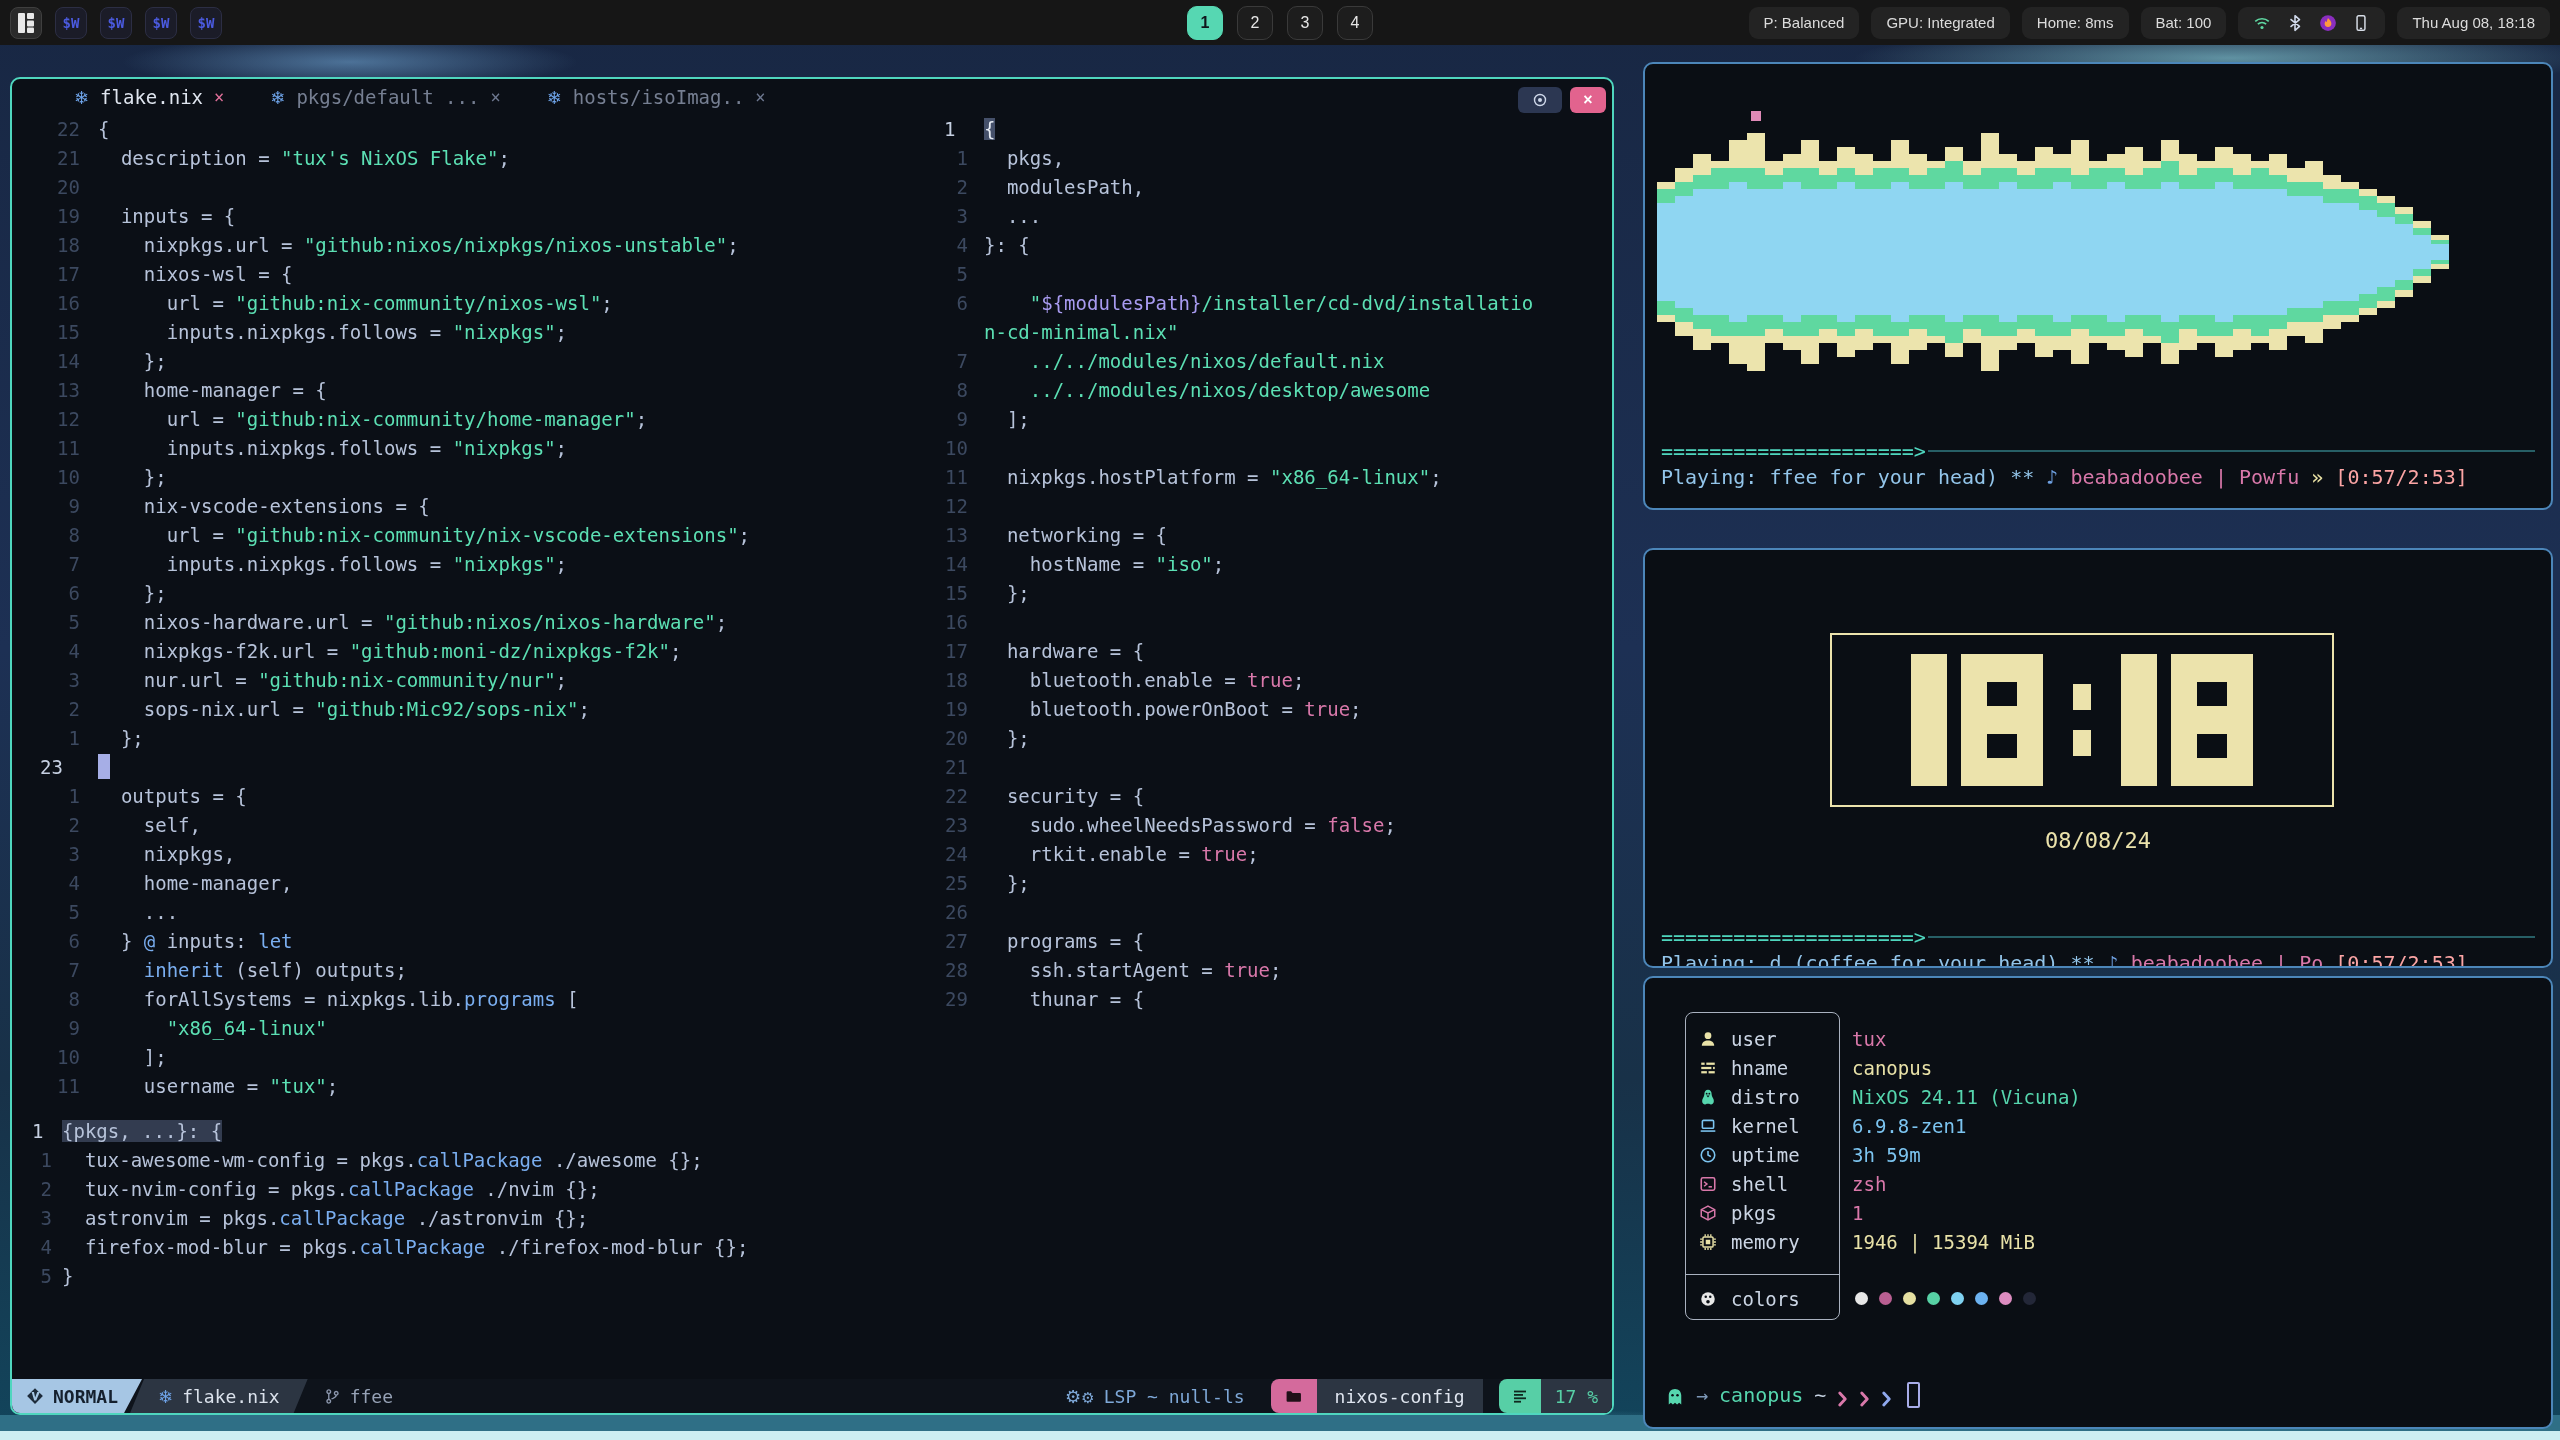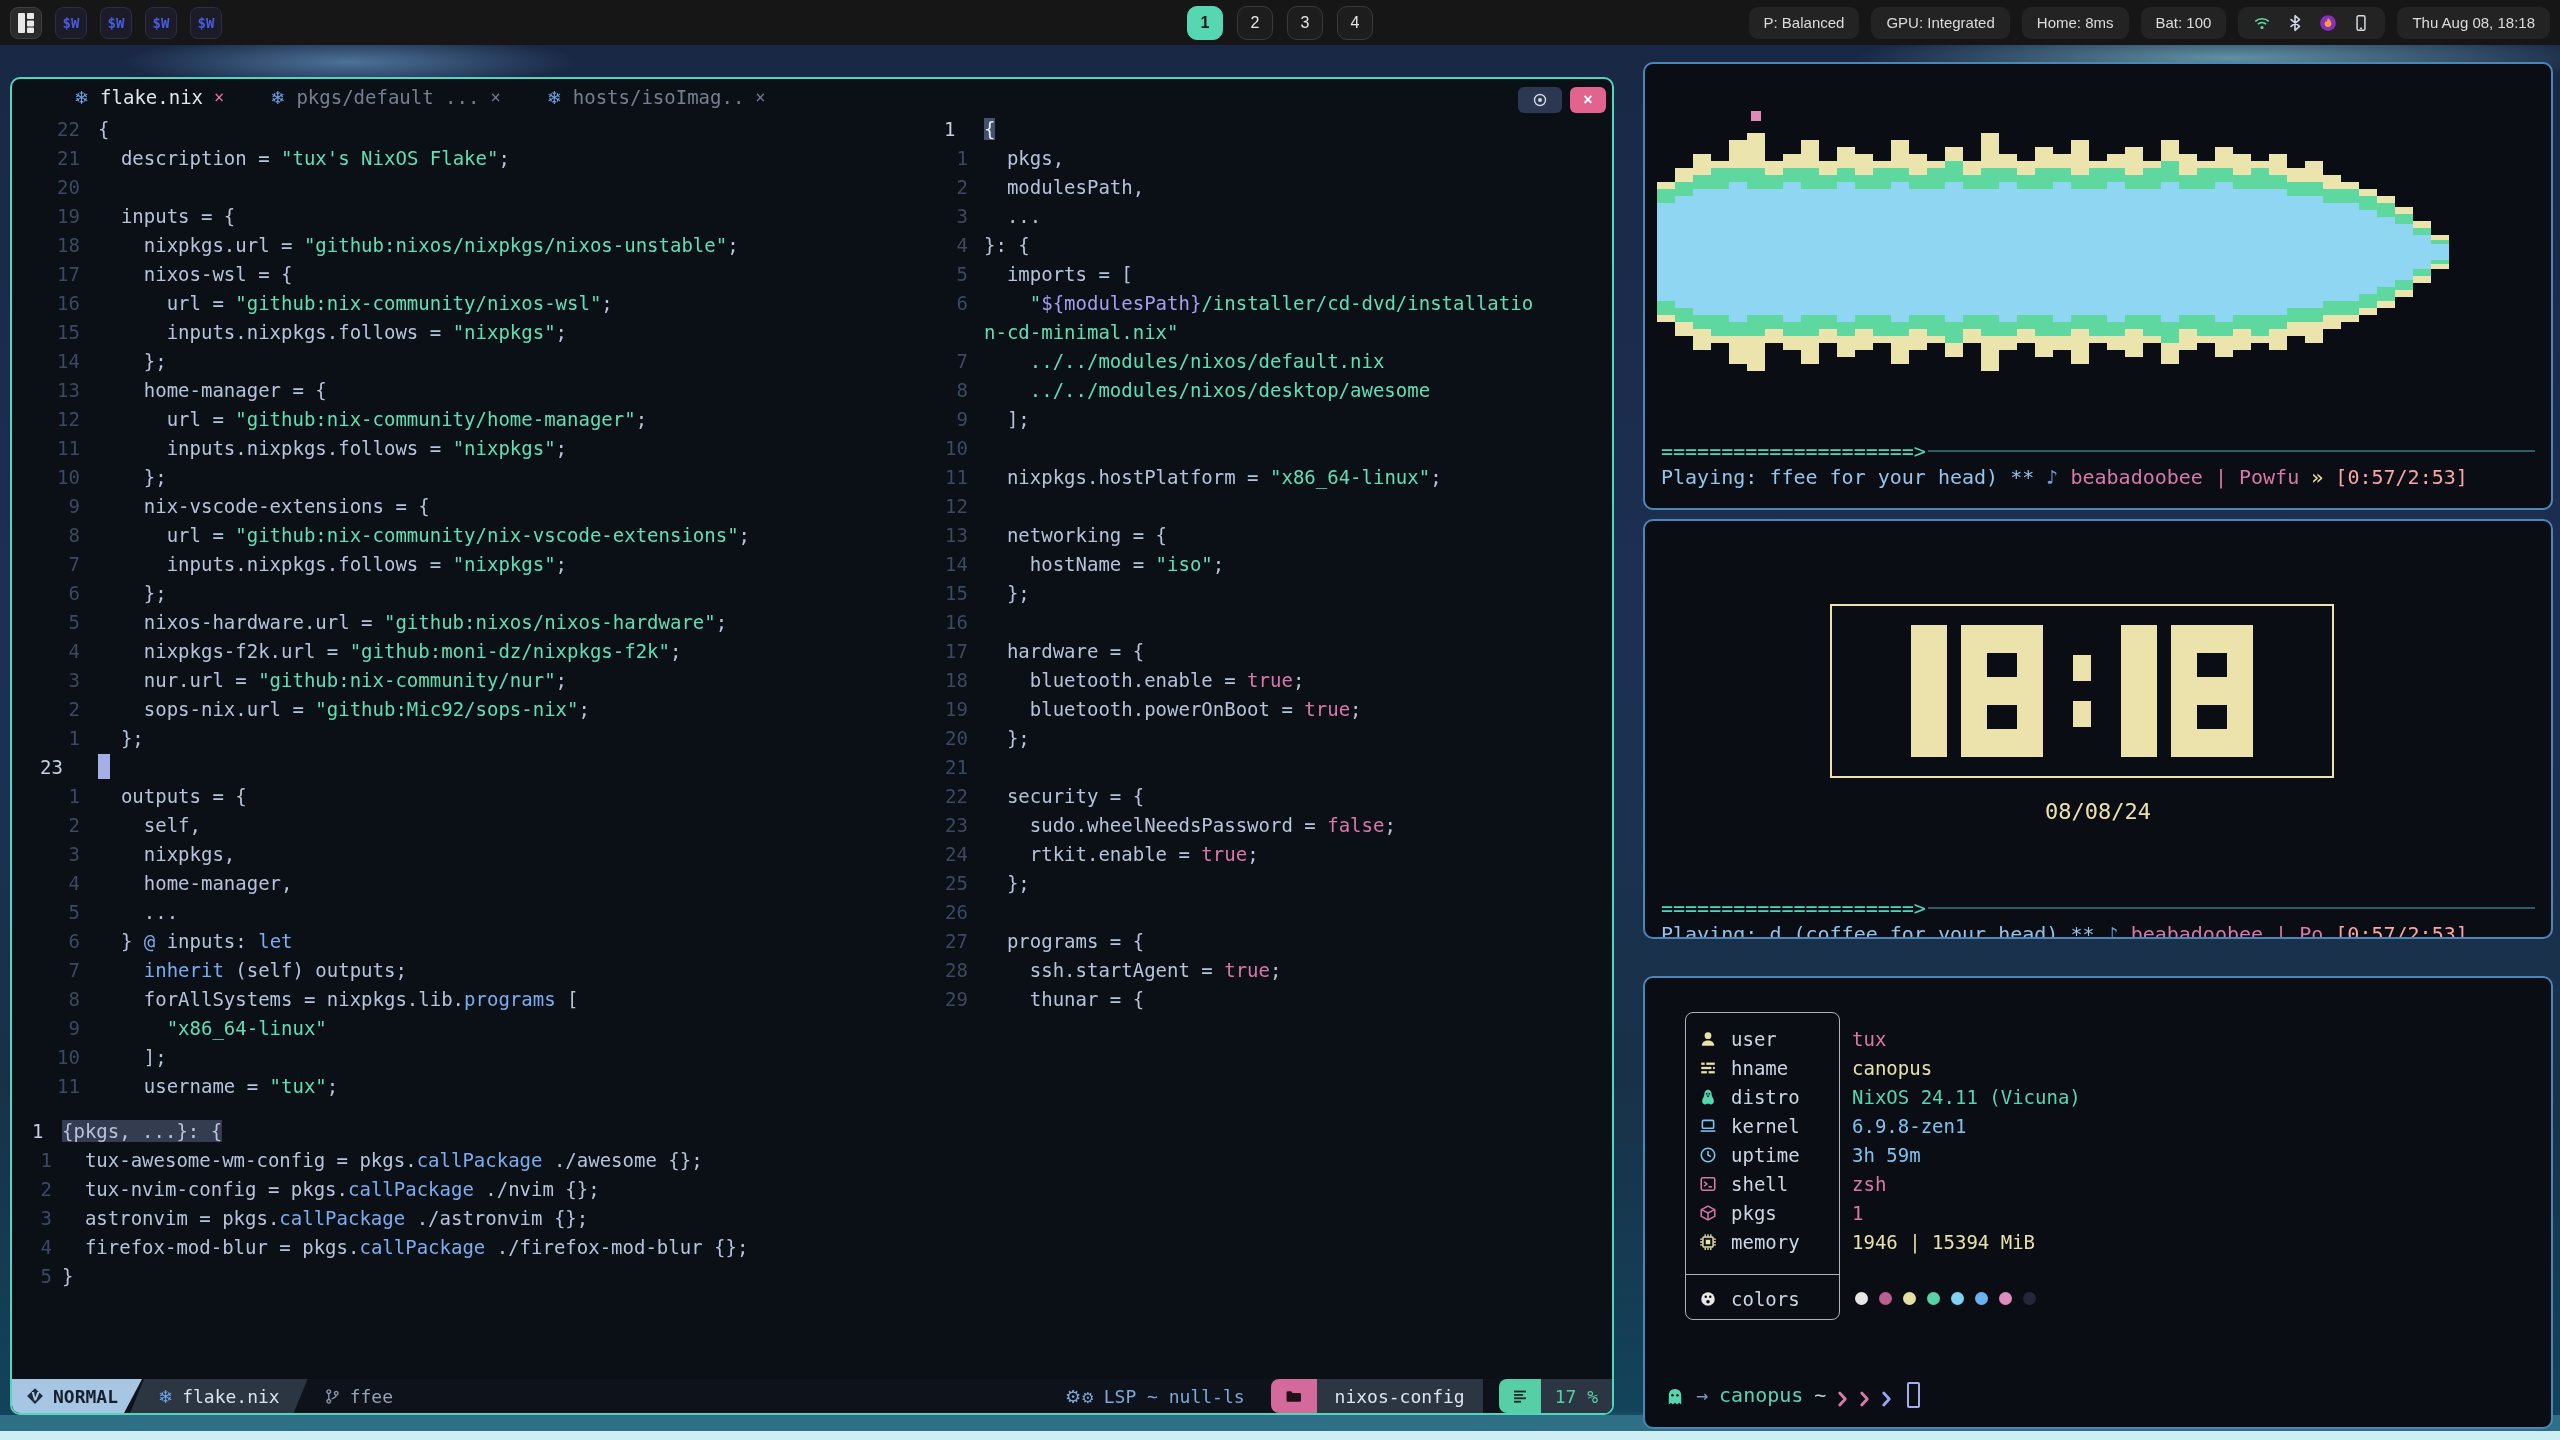--- a/index.html
+++ b/index.html
@@ -73,21 +73,21 @@
   .pill-folder { background:#d46a9c; height:34px; width:46px; border-radius:8px 0 0 8px; display:grid; place-items:center; margin-left:26px; }
   .pill-folder svg { width:17px; height:17px; color:#201018; }
   .seg-proj { background:#2c3542; color:#dfe5ef; height:34px; display:flex; align-items:center; padding:0 18px; }
   .pill-pct { background:#57cfa6; height:34px; width:42px; display:grid; place-items:center; margin-left:16px; border-radius:8px 0 0 8px; }
   .pill-pct svg { width:16px; height:16px; color:#10281e; }
   .seg-pct { background:#2c3542; color:#57cfa6; height:34px; display:flex; align-items:center; padding:0 14px; }
 
   
   .term { position:absolute; left:1643px; width:910px; background:#0a0e14; border:2px solid #4c86b9; border-radius:10px; overflow:hidden; font-size:20px; line-height:30px; color:#d3dce8; }
   #win-viz { top:62px; height:448px; }
-  #win-clock { top:519px; height:420px; }
+  #win-clock { top:548px; height:420px; }
   #win-fetch { top:976px; height:453px; }
 
   .viz-area { position:absolute; left:12px; top:10px; width:792px; height:356px; display:flex; align-items:center; }
   .viz-col { width:18px; height:100%; position:relative; display:flex; align-items:center; justify-content:center; }
   .vc-c { width:18px; display:flex; align-items:center; justify-content:center; background:#ece4ad; }
   .vc-g { width:18px; display:flex; align-items:center; justify-content:center; background:#5fd8a0; }
   .vc-b { width:18px; background:#8fd6f2; }
   .vc-p { position:absolute; width:10px; height:10px; background:#e08ab8; left:4px; }
 
   .prog { position:absolute; left:16px; right:16px; top:372px; display:flex; align-items:center; }
@@ -387,21 +387,20 @@
         <div class="crow">
           <span class="ln">3</span>
           <span class="ct">  ...</span>
         </div>
         <div class="crow">
           <span class="ln">4</span>
           <span class="ct">}: {</span>
         </div>
         <div class="crow">
           <span class="ln">5</span>
-          <span class="ct">  imports = [</span>
         </div>
         <div class="crow">
           <span class="ln">6</span>
           <span class="ct">    <span class="s">"<span class="iv">${modulesPath}</span>/installer/cd-dvd/installation-cd-minimal.nix"</span></span>
         </div>
         <div class="crow">
           <span class="ln">7</span>
           <span class="ct">    <span class="s">../../modules/nixos/default.nix</span></span>
         </div>
         <div class="crow">

